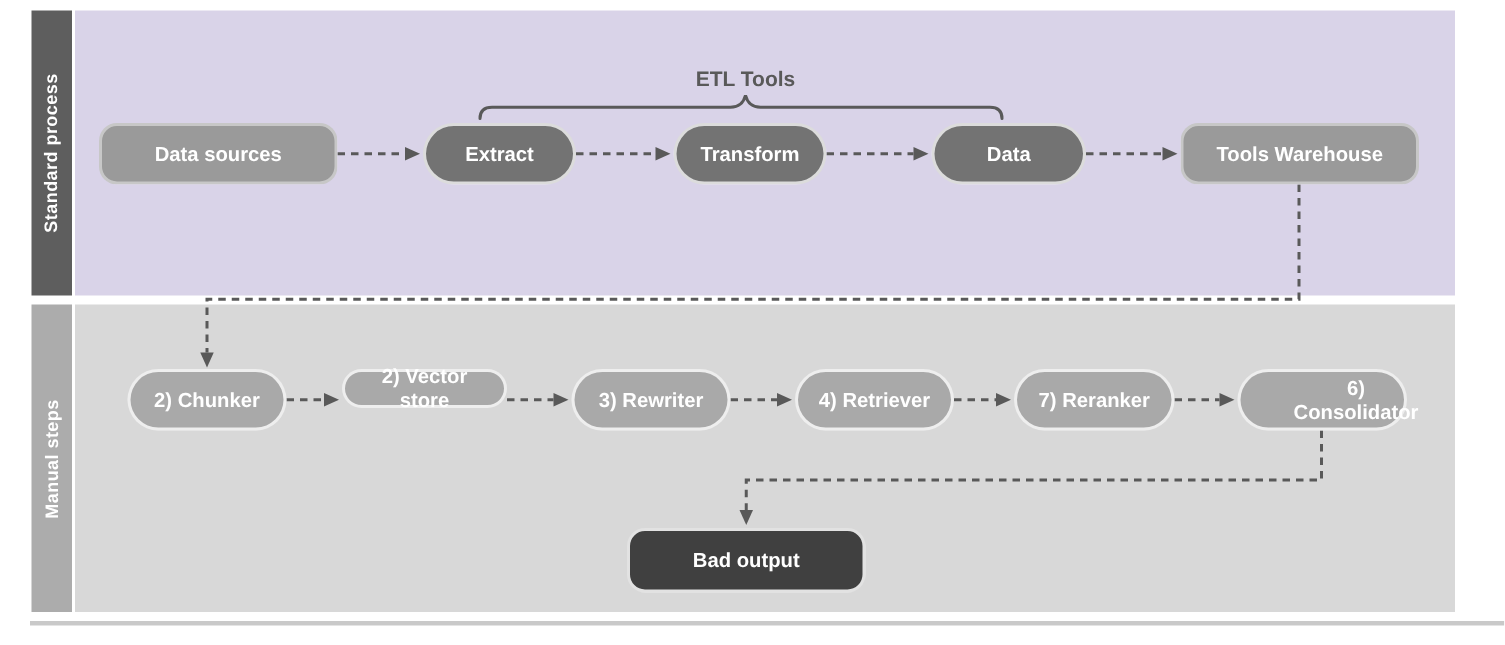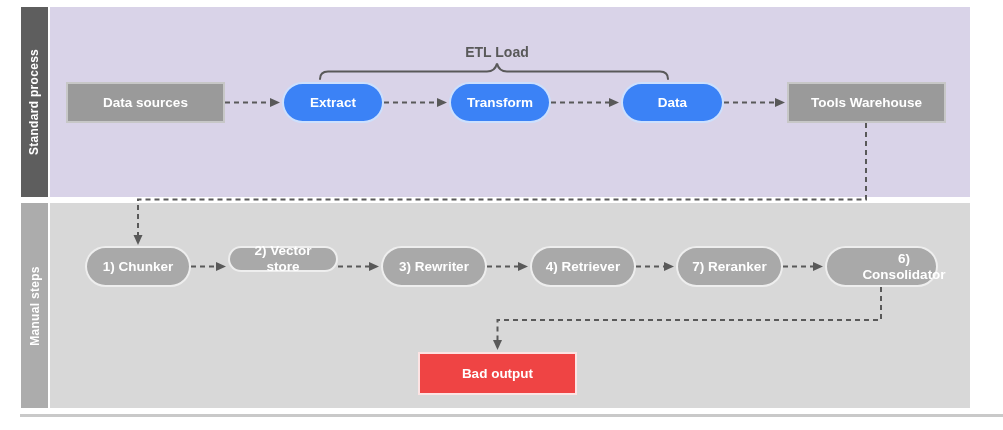--- a/index.html
+++ b/index.html
@@ -34,26 +34,27 @@
     position: absolute;
     display: flex;
     align-items: center;
     justify-content: center;
     text-align: center;
     color: #ffffff;
     font-weight: bold;
     font-size: 13.5px;
     line-height: 16px;
     box-sizing: border-box;
+    border-radius: 12px;
   }
   .pill { border-radius: 21px; }
   .rect-gray   { background: #9a9a9a; border: 2px solid rgba(255,255,255,0.45); }
-  .pill-purple { background: #3b82f6; border: 2px solid rgba(255,255,255,0.75); }
+  .pill-purple { background: #737373; border: 2px solid rgba(255,255,255,0.75); }
   .pill-gray   { background: #a9a9a9; border: 2px solid rgba(255,255,255,0.8); }
-  .rect-yellow { background: #ef4444; border: 2px solid rgba(255,255,255,0.85); text-align: right; }
+  .rect-yellow { background: #404040; border: 2px solid rgba(255,255,255,0.85); text-align: right; }
 
   .n-data-sources   { left: 66px;  top: 82px;  width: 159px; height: 41px; }
   .n-extract        { left: 282px; top: 82px;  width: 102px; height: 41px; }
   .n-transform      { left: 449px; top: 82px;  width: 102px; height: 41px; }
   .n-load           { left: 621px; top: 82px;  width: 103px; height: 41px; }
   .n-data-warehouse { left: 787px; top: 82px;  width: 159px; height: 41px; }
 
   .n-chunker      { left: 85px;  top: 246px; width: 106px; height: 41px; }
   .n-vector-store { left: 228px; top: 246px; width: 110px; height: 26px; }
   .n-rewriter     { left: 381px; top: 246px; width: 106px; height: 41px; align-items: center; }
@@ -92,21 +93,21 @@
   <div class="lane-strip strip-standard">
     <span class="vtext">Standard process</span>
   </div>
   <div class="lane-strip strip-manual">
     <span class="vtext">Manual steps</span>
   </div>
 
   <div class="lane-body body-standard"></div>
   <div class="lane-body body-manual"></div>
 
-  <div class="brace-label">ETL Load</div>
+  <div class="brace-label">ETL Tools</div>
 
   <svg class="overlay" width="1003" height="430" viewBox="0 0 1003 430">
     <g stroke="#595959" stroke-width="2" fill="none" stroke-dasharray="5 4">
       <path d="M225,102.5 H270"></path>
       <path d="M384,102.5 H437"></path>
       <path d="M551,102.5 H609"></path>
       <path d="M724,102.5 H775"></path>
       <path d="M866,123 V199.5 H138 V235"></path>
       <path d="M191,266.5 H216"></path>
       <path d="M338,266.5 H369"></path>
@@ -141,21 +142,21 @@
     <span>Transform</span>
   </div>
   <div class="node pill pill-purple n-load">
     <span>Data</span>
   </div>
   <div class="node rect-gray n-data-warehouse">
     <span>Tools Warehouse</span>
   </div>
 
   <div class="node pill pill-gray n-chunker">
-    <span>1) Chunker</span>
+    <span>2) Chunker</span>
   </div>
   <div class="node pill pill-gray n-vector-store">
     <span class="wrap-narrow">2) Vector store</span>
   </div>
   <div class="node pill pill-gray n-rewriter">
     <span>3) Rewriter</span>
   </div>
   <div class="node pill pill-gray n-retriever">
     <span>4) Retriever</span>
   </div>

